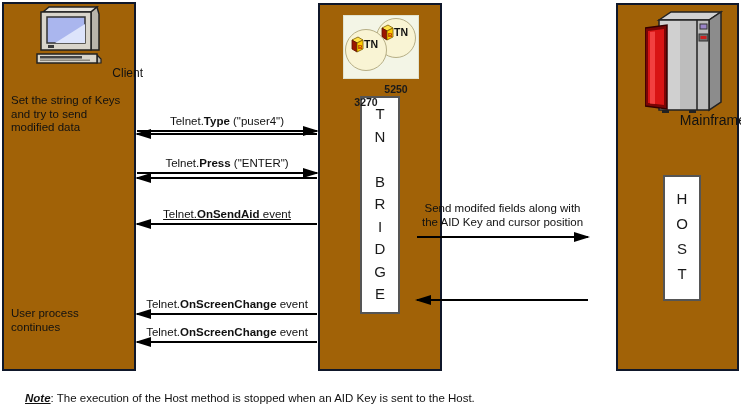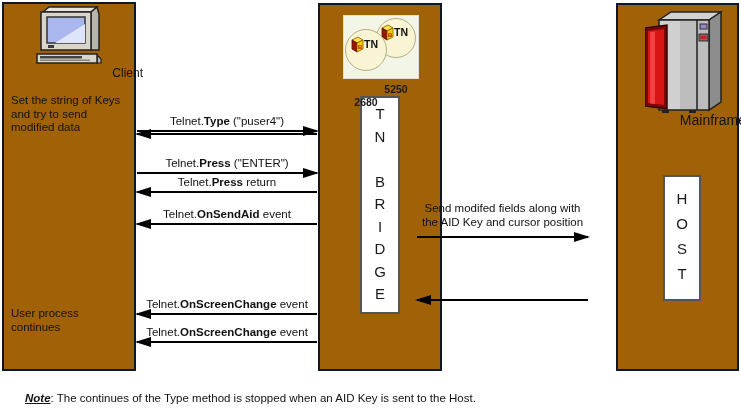--- a/index.html
+++ b/index.html
@@ -100,21 +100,21 @@
     <div class="tn-circle tn-3270">
       <span class="tn-cube">
         <svg width="14" height="17" viewBox="0 0 14 17">
           <polygon points="2,4 8,1 13,4 7,7" fill="#ffe24a" stroke="#7a5a00" stroke-width="0.8"></polygon>
           <polygon points="2,4 7,7 7,16 2,13" fill="#9b1500" stroke="#5a0c00" stroke-width="0.8"></polygon>
           <polygon points="7,7 13,4 13,13 7,16" fill="#ffcc00" stroke="#7a5a00" stroke-width="0.8"></polygon>
           <text x="8" y="13" font-size="6" font-weight="bold" fill="#b01500" font-family="Liberation Sans, sans-serif">B</text>
         </svg>
       </span>
       <span class="tn-name">TN</span>
-      <span class="tn-num">2680</span>
+      <span class="tn-num">3270</span>
     </div>
   </div>
   <div class="vbox" id="bridge-box">T
 N
 
 B
 R
 I
 D
 G
@@ -165,27 +165,26 @@
 </div>
 
 <div class="msg msg-left" style="top:156px;">
   <span class="lbl"><span>Telnet.</span><span class="b">Press</span><span> ("ENTER")</span></span>
   <div class="line">
       <span class="head head-r"></span>
     </div>
 </div>
 
 <div class="msg msg-left" style="top:175px;">
-  <span class="lbl"><span>Telnet.</span><span class="b">Press</span><span> return</span></span>
-  <div class="line">
-      <span class="head head-l"></span>
-    </div>
-</div>
-
-<div class="msg msg-left" style="top:207px;">
+  <div class="line">
+      <span class="head head-l"></span>
+    </div>
+</div>
+
+<div class="msg msg-left" style="top:207px;text-decoration:underline;">
   <span class="lbl"><span>Telnet.</span><span class="b">OnSendAid</span><span> event</span></span>
   <div class="line">
       <span class="head head-l"></span>
     </div>
 </div>
 
 <div class="msg msg-left" style="top:297px;">
   <span class="lbl"><span>Telnet.</span><span class="b">OnScreenChange</span><span> event</span></span>
   <div class="line">
       <span class="head head-l"></span>
@@ -207,14 +206,14 @@
     </div>
 </div>
 
 <div class="msg msg-right" style="top:297px;">
   <div class="line">
       <span class="head head-l"></span>
     </div>
 </div>
 
 <div id="note">
-  <span class="note-word">Note</span><span>: The continues of the Type method is stopped when an AID Key is sent to the Host.</span>
+  <span class="note-word">Note</span><span>: The execution of the Host method is stopped when an AID Key is sent to the Host.</span>
 </div>
 
 </body></html>

